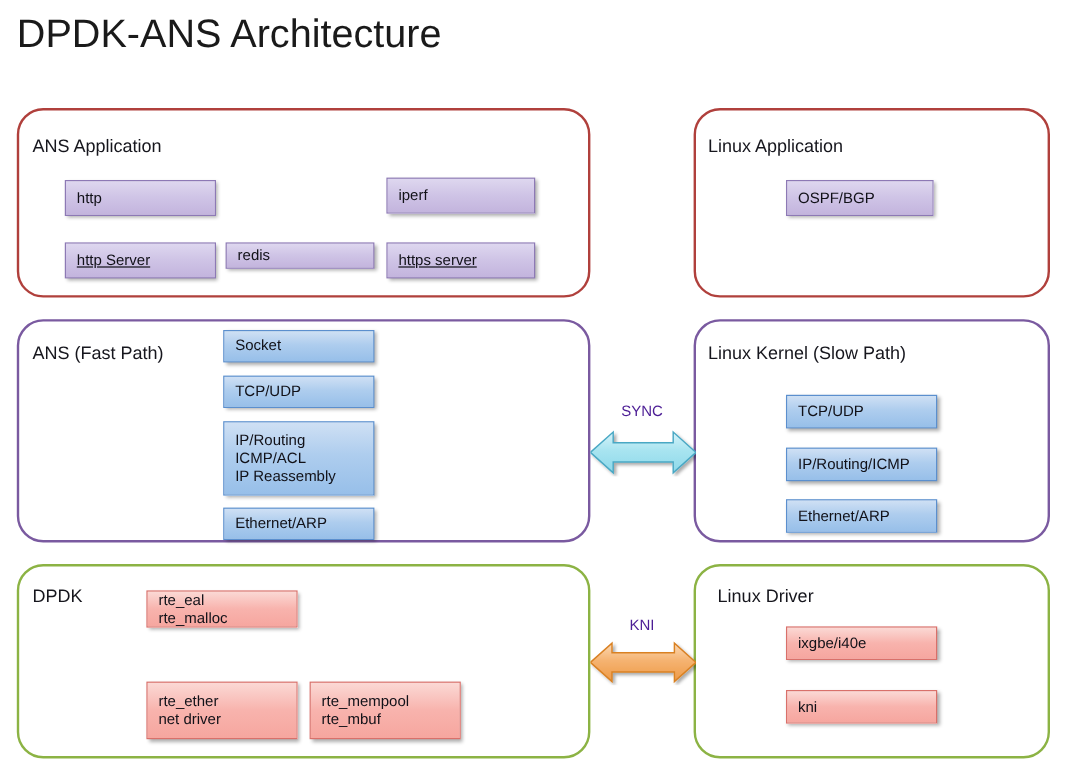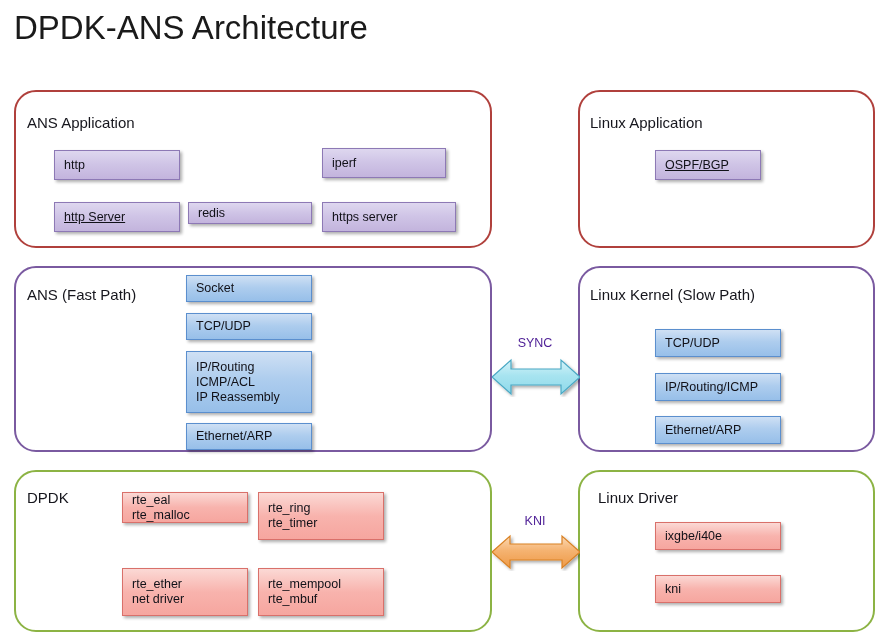--- a/index.html
+++ b/index.html
@@ -84,27 +84,27 @@
   <div class="title">DPDK-ANS Architecture</div>
 
   <div class="panel" style="left:14px;top:90px;width:478px;height:158px;border-color:#b0403c;">
   </div>
   <div class="panel-label" style="left:27px;top:114px;">ANS Application</div>
 
   <div class="box box-purple" style="left:54px;top:150px;width:126px;height:30px;">http</div>
   <div class="box box-purple" style="left:322px;top:148px;width:124px;height:30px;">iperf</div>
   <div class="box box-purple" style="left:54px;top:202px;width:126px;height:30px;text-decoration:underline;">http Server</div>
   <div class="box box-purple" style="left:188px;top:202px;width:124px;height:22px;">redis</div>
-  <div class="box box-purple" style="left:322px;top:202px;width:134px;height:30px;">https server</div>
+  <div class="box box-purple" style="left:322px;top:202px;width:124px;height:30px;text-decoration:underline;">https server</div>
 
   <div class="panel" style="left:578px;top:90px;width:297px;height:158px;border-color:#b0403c;">
   </div>
   <div class="panel-label" style="left:590px;top:114px;">Linux Application</div>
 
-  <div class="box box-purple" style="left:655px;top:150px;width:106px;height:30px;text-decoration:underline;">OSPF/BGP</div>
+  <div class="box box-purple" style="left:655px;top:150px;width:123px;height:30px;">OSPF/BGP</div>
 
   <div class="panel" style="left:14px;top:266px;width:478px;height:186px;border-color:#7a5aa0;">
   </div>
   <div class="panel-label" style="left:27px;top:286px;">ANS (Fast Path)</div>
 
   <div class="box box-blue" style="left:186px;top:275px;width:126px;height:27px;">Socket</div>
   <div class="box box-blue" style="left:186px;top:313px;width:126px;height:27px;">TCP/UDP</div>
   <div class="box box-blue multiline" style="left:186px;top:351px;width:126px;height:62px;">IP/Routing
 ICMP/ACL
 IP Reassembly</div>
@@ -117,22 +117,20 @@
   <div class="box box-blue" style="left:655px;top:329px;width:126px;height:28px;">TCP/UDP</div>
   <div class="box box-blue" style="left:655px;top:373px;width:126px;height:28px;">IP/Routing/ICMP</div>
   <div class="box box-blue" style="left:655px;top:416px;width:126px;height:28px;">Ethernet/ARP</div>
 
   <div class="panel" style="left:14px;top:470px;width:478px;height:162px;border-color:#8cb344;">
   </div>
   <div class="panel-label" style="left:27px;top:489px;">DPDK</div>
 
   <div class="box box-red multiline" style="left:122px;top:492px;width:126px;height:31px;">rte_eal
 rte_malloc</div>
-  <div class="box box-red multiline" style="left:258px;top:492px;width:126px;height:48px;">rte_ring
-rte_timer</div>
   <div class="box box-red multiline" style="left:122px;top:568px;width:126px;height:48px;">rte_ether
 net driver</div>
   <div class="box box-red multiline" style="left:258px;top:568px;width:126px;height:48px;">rte_mempool
 rte_mbuf</div>
 
   <div class="panel" style="left:578px;top:470px;width:297px;height:162px;border-color:#8cb344;">
   </div>
   <div class="panel-label" style="left:598px;top:489px;">Linux Driver</div>
 
   <div class="box box-red" style="left:655px;top:522px;width:126px;height:28px;">ixgbe/i40e</div>

